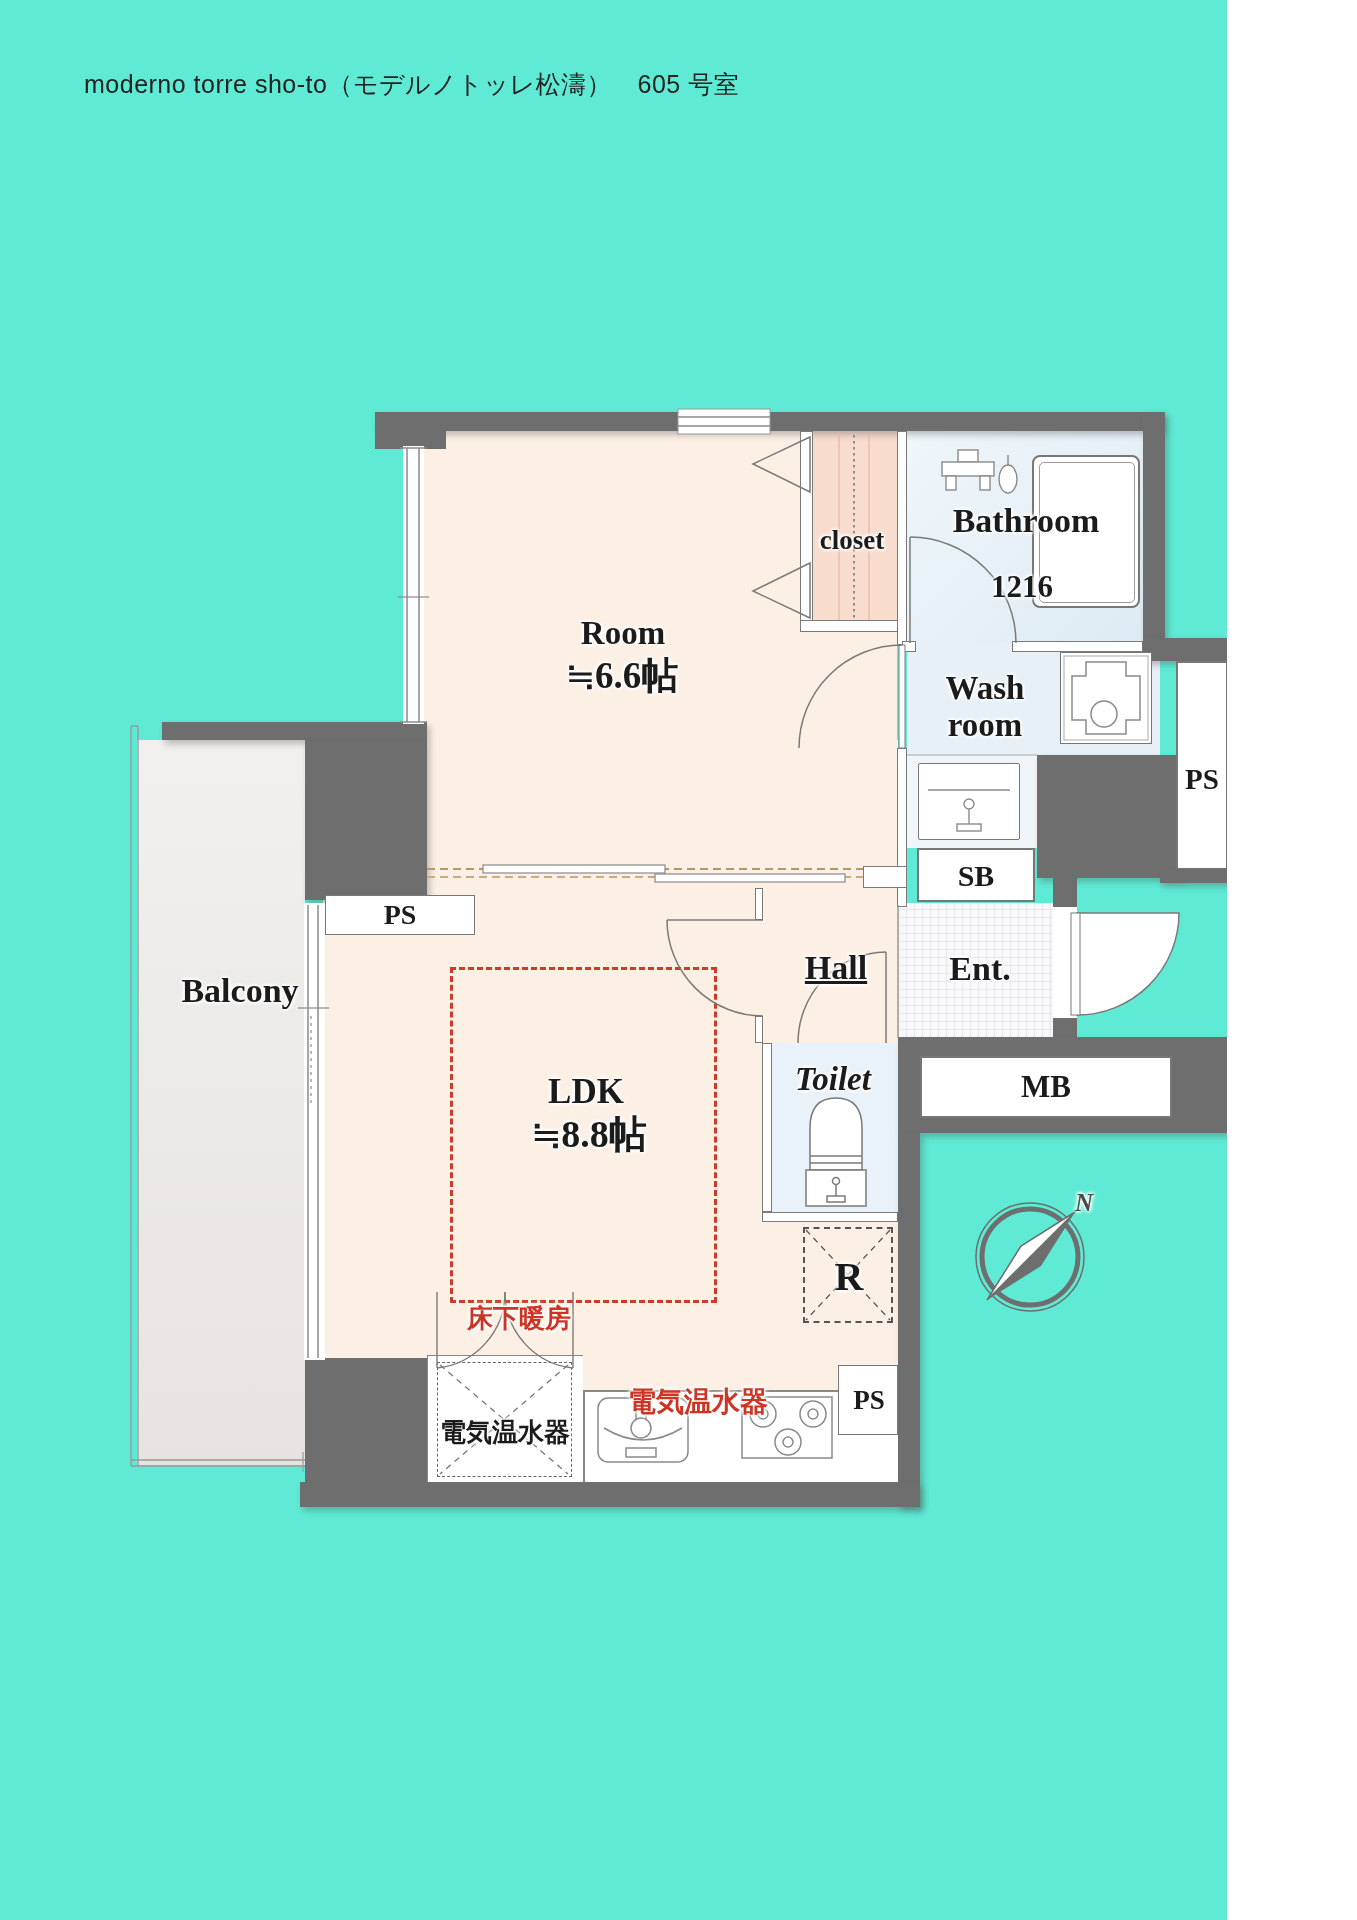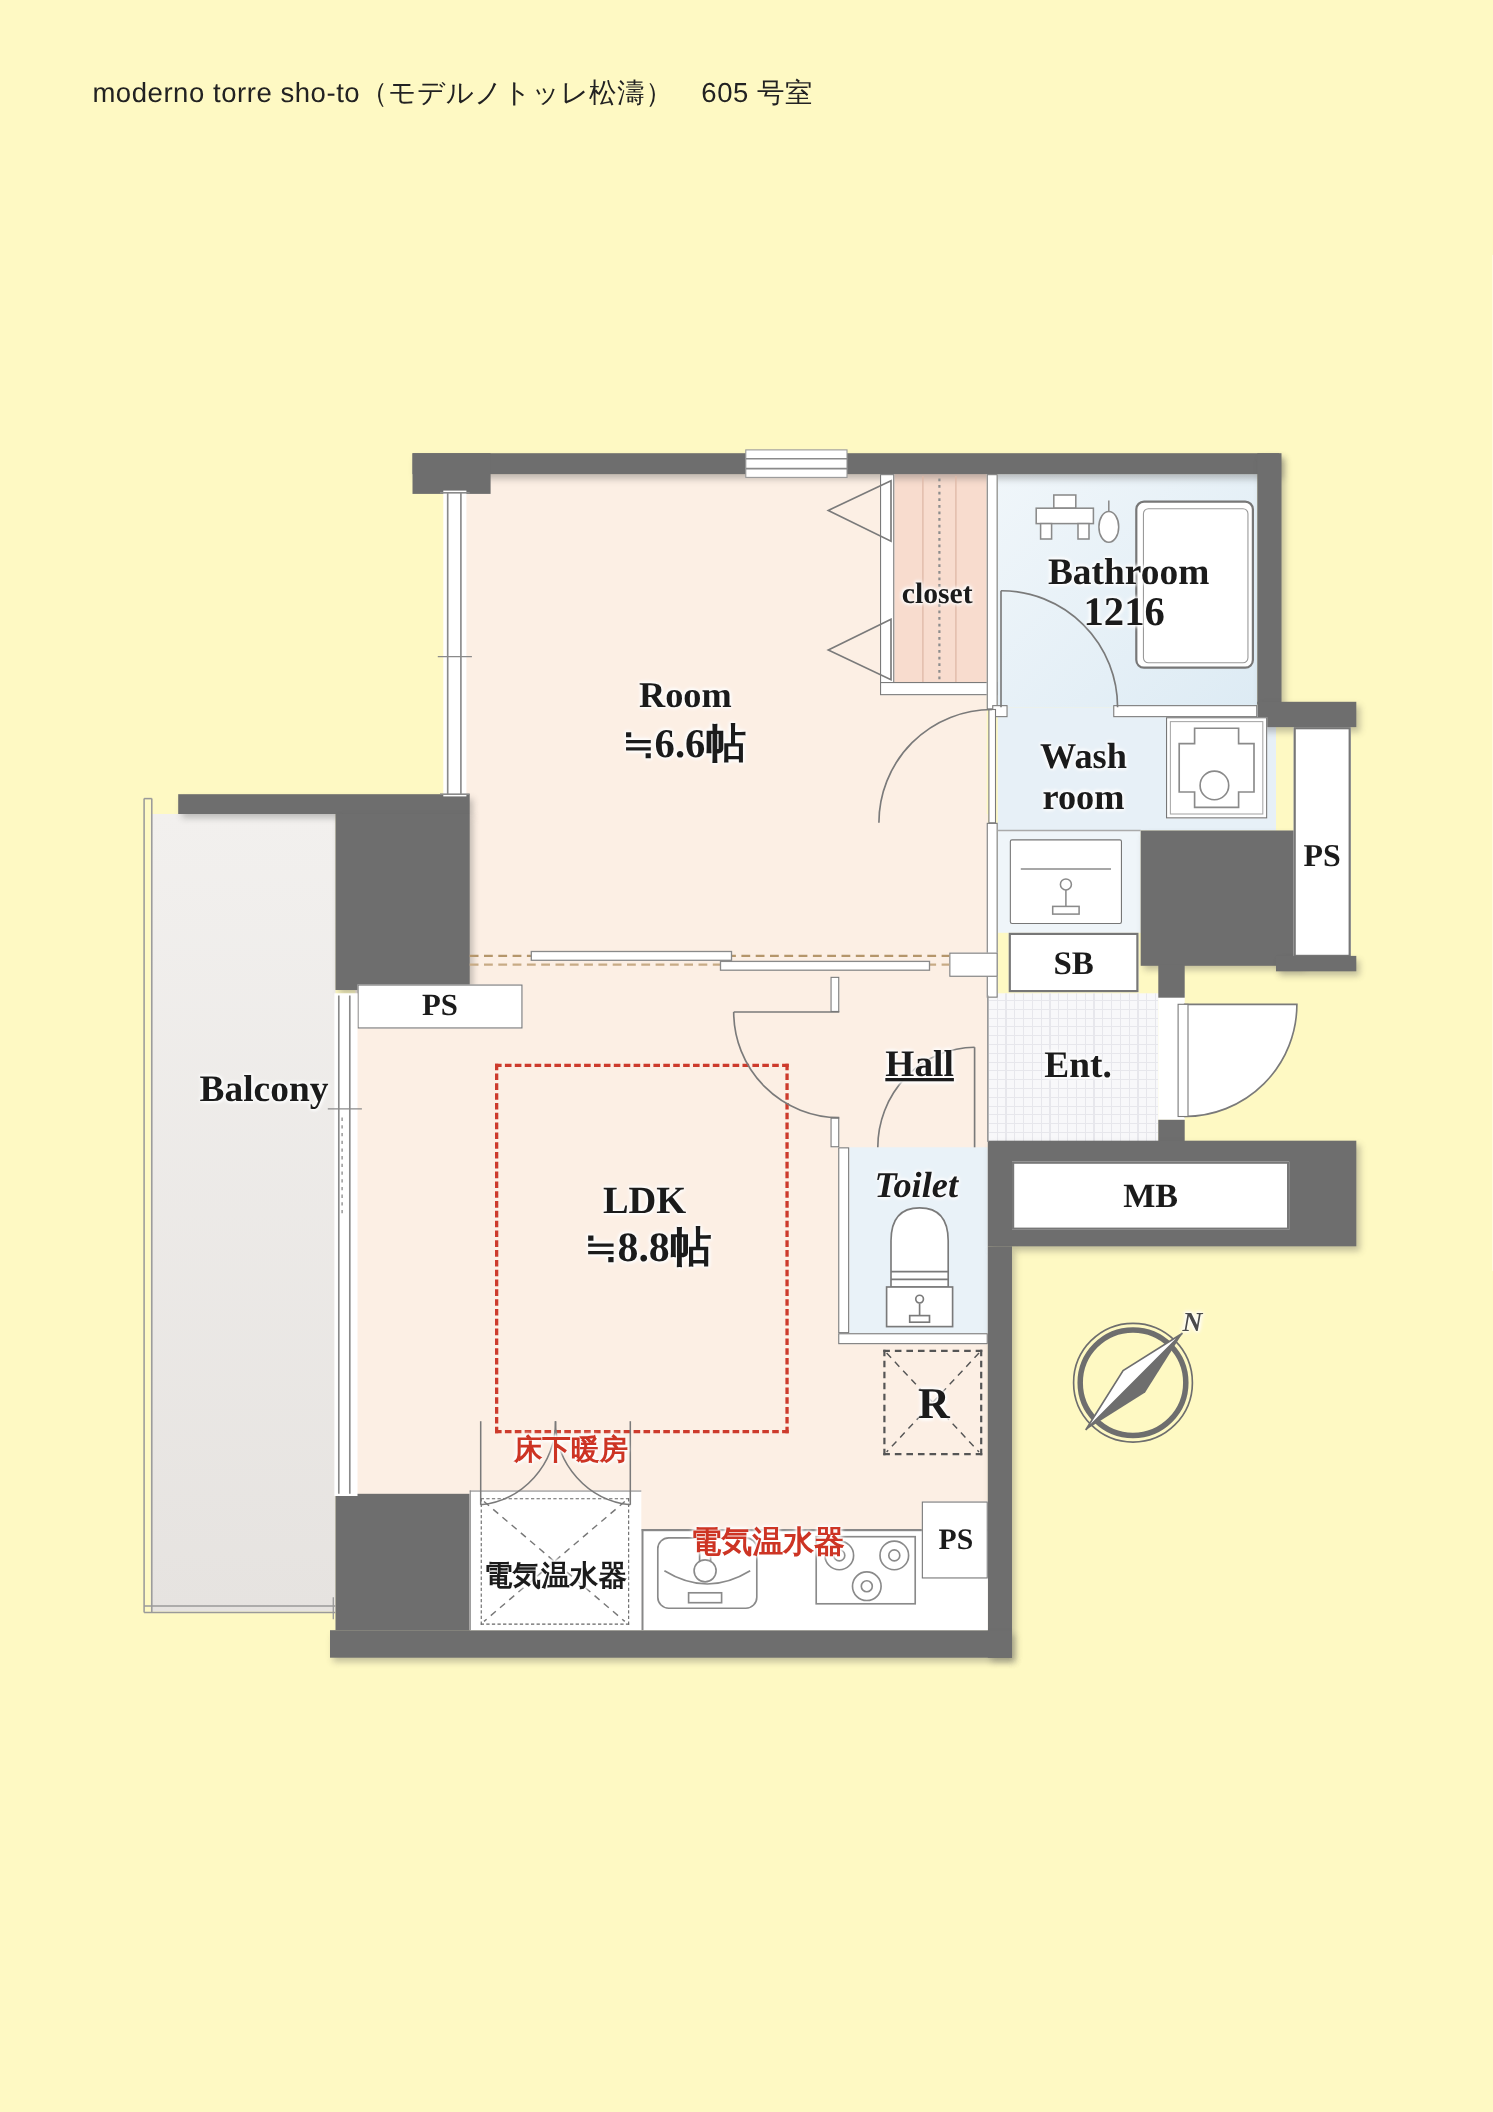--- a/index.html
+++ b/index.html
@@ -1,16 +1,16 @@
 <!DOCTYPE html>
 <html><head>
 <meta charset="utf-8">
 <style>
   html,body{margin:0;padding:0;background:#fff;}
-  .page{position:relative;width:1357px;height:1920px;background:#fef9c3;overflow:hidden;
+  .page{position:relative;width:1227px;height:1920px;background:#5eead4;overflow:hidden;
         font-family:"Liberation Serif",serif;}
   .abs{position:absolute;}
   .floor{position:absolute;z-index:0;}
   .wall{position:absolute;background:#6e6e6e;z-index:10;box-shadow:3px 4px 6px rgba(70,70,70,.32);}
   .wall-flat{position:absolute;background:#6e6e6e;z-index:10;}
   .thinwall{position:absolute;background:#fff;border:1.5px solid #7a7a7a;box-sizing:border-box;z-index:12;}
   .box{position:absolute;background:#fff;border:2px solid #777;box-sizing:border-box;z-index:20;}
   .wall-top{position:absolute;background:#6e6e6e;z-index:30;box-shadow:3px 4px 6px rgba(70,70,70,.32);}
   svg.overlay{position:absolute;left:0;top:0;z-index:40;pointer-events:none;}
   .label{position:absolute;z-index:50;transform:translate(-50%,-50%);white-space:nowrap;
@@ -237,21 +237,21 @@
       <polygon points="1075,1212 1041,1266 987,1300" fill="#6e6e6e"></polygon>
     </g>
   </svg>
 
   <div class="label" style="left:623px;top:633px;font-size:33px;">Room</div>
   <div class="label" style="left:622px;top:676px;font-size:37px;">≒6.6帖</div>
   <div class="label" style="left:586px;top:1092px;font-size:35px;">LDK</div>
   <div class="label" style="left:589px;top:1134px;font-size:38px;">≒8.8帖</div>
   <div class="label" style="left:852px;top:540px;font-size:27px;">closet</div>
   <div class="label" style="left:1026px;top:521px;font-size:34px;">Bathroom</div>
-  <div class="label" style="left:1022px;top:557px;font-size:37px;">1216</div>
+  <div class="label" style="left:1022px;top:587px;font-size:31px;">1216</div>
   <div class="label" style="left:985px;top:707px;font-size:33px;text-align:center;line-height:37px;">
     <div>Wash</div>
     <div>room</div>
   </div>
   <div class="label" style="left:833px;top:1079px;font-size:33px;font-style:italic;">Toilet</div>
   <div class="label" style="left:836px;top:968px;font-size:34px;text-decoration:underline;">Hall</div>
   <div class="label" style="left:980px;top:969px;font-size:34px;">Ent.</div>
   <div class="label" style="left:240px;top:991px;font-size:34px;">Balcony</div>
   <div class="label" style="left:1202px;top:779px;font-size:29px;">PS</div>
   <div class="label" style="left:400px;top:915px;font-size:28px;">PS</div>

